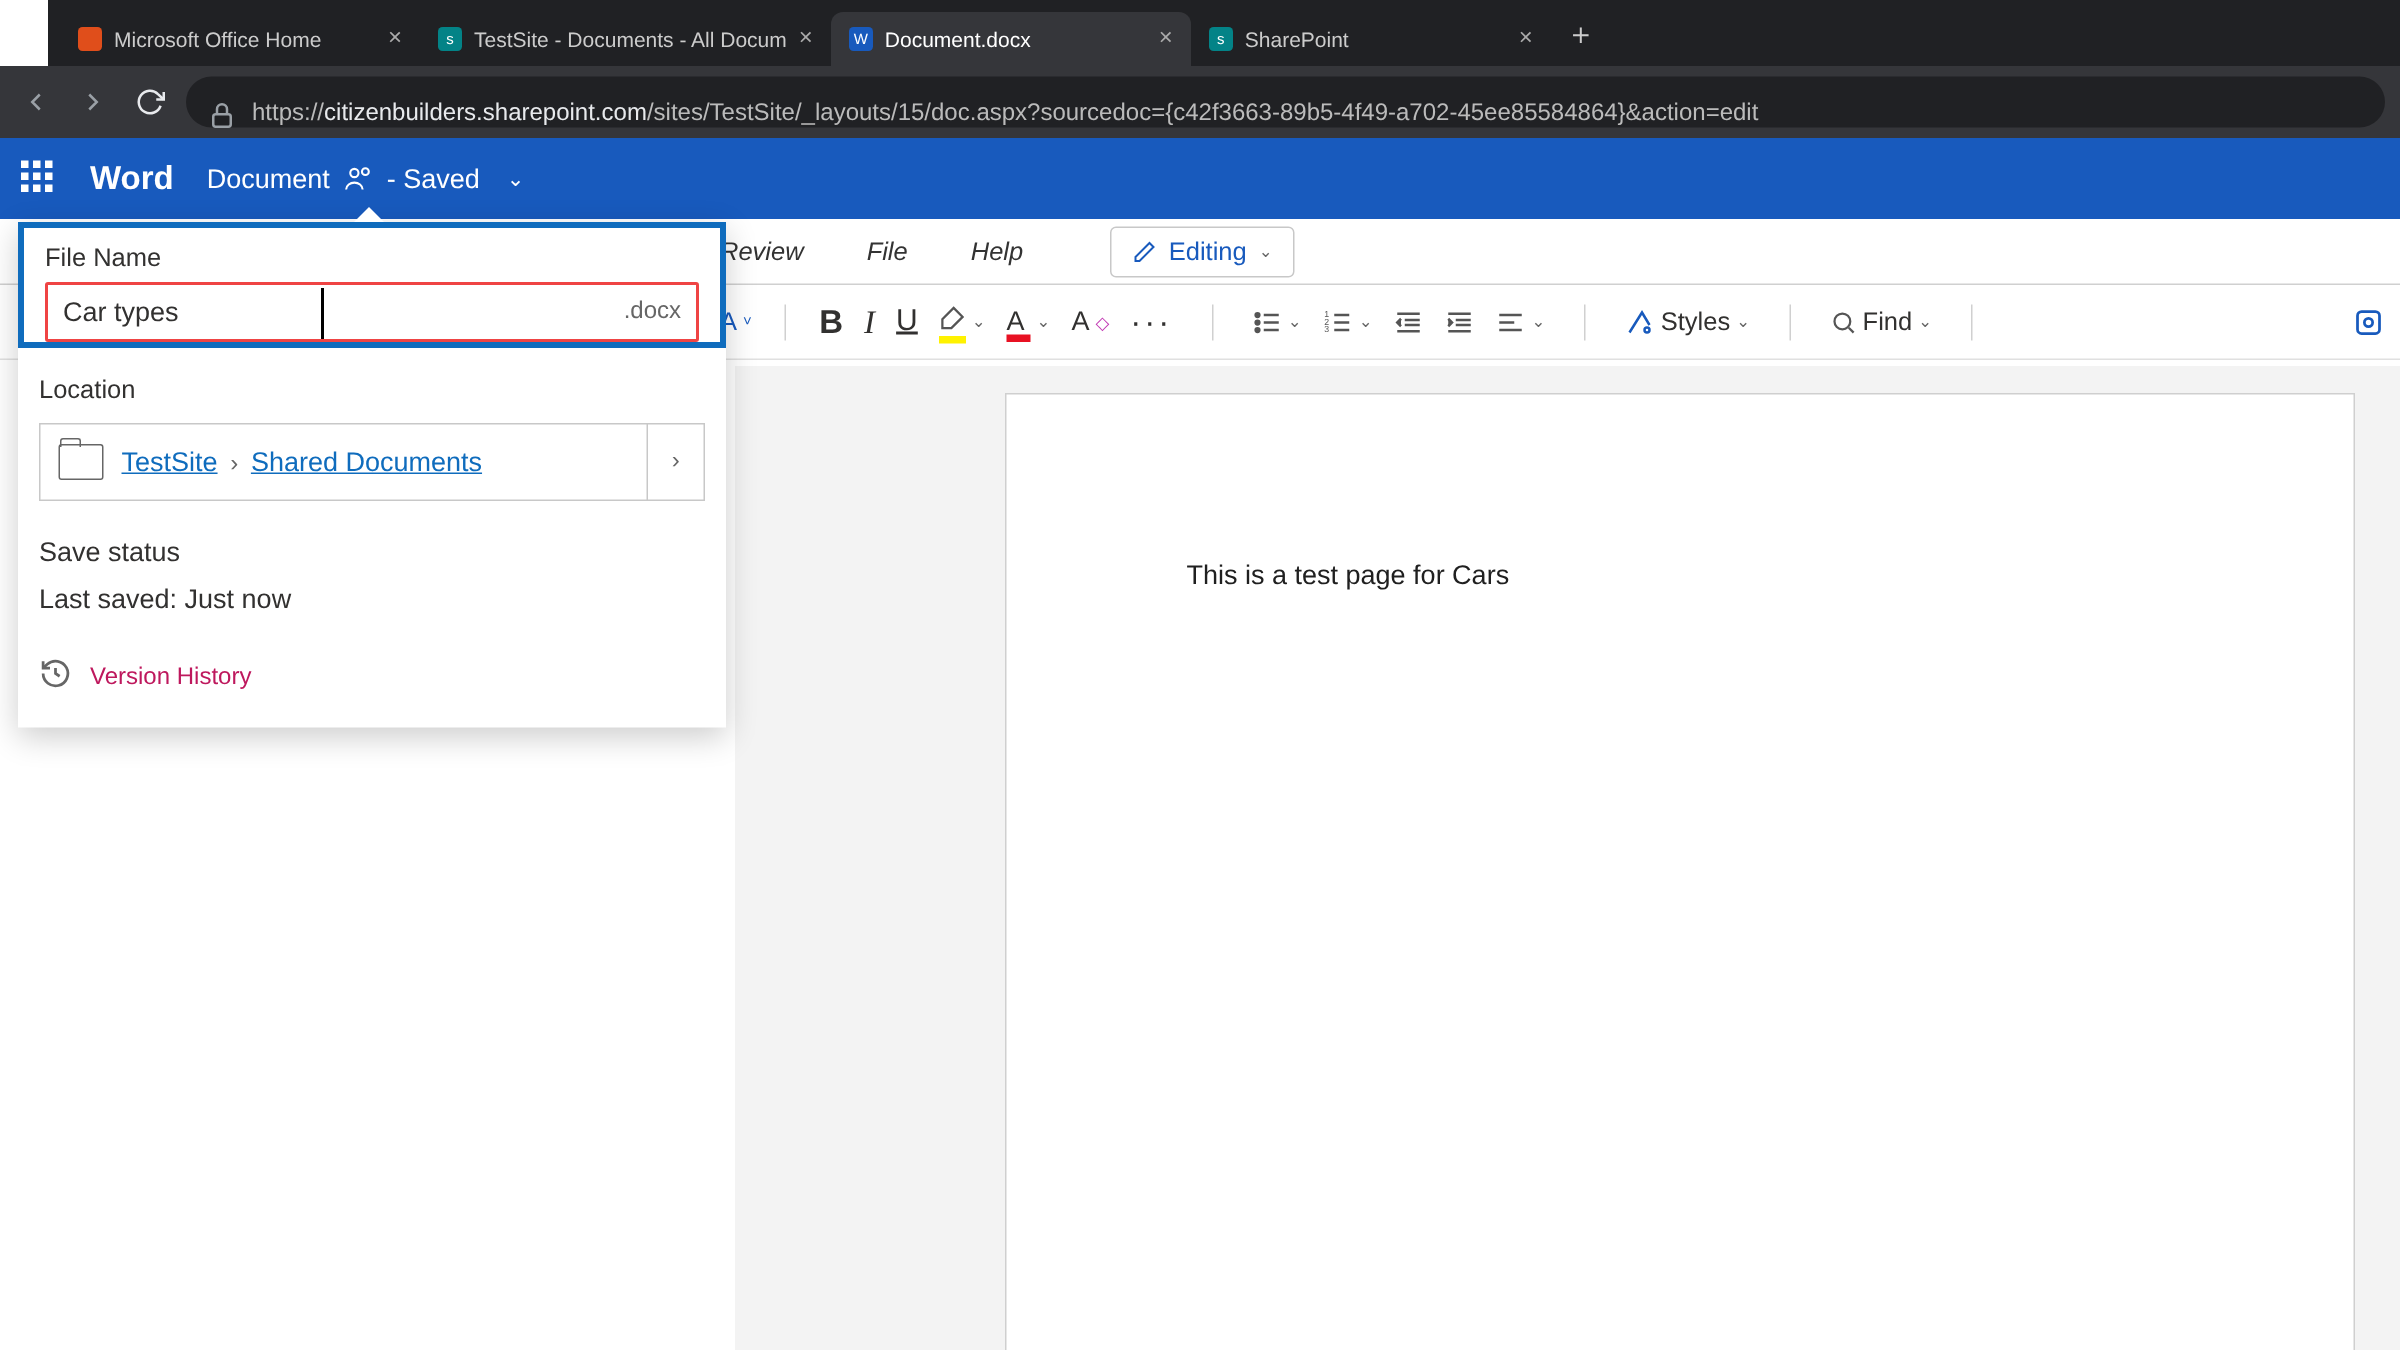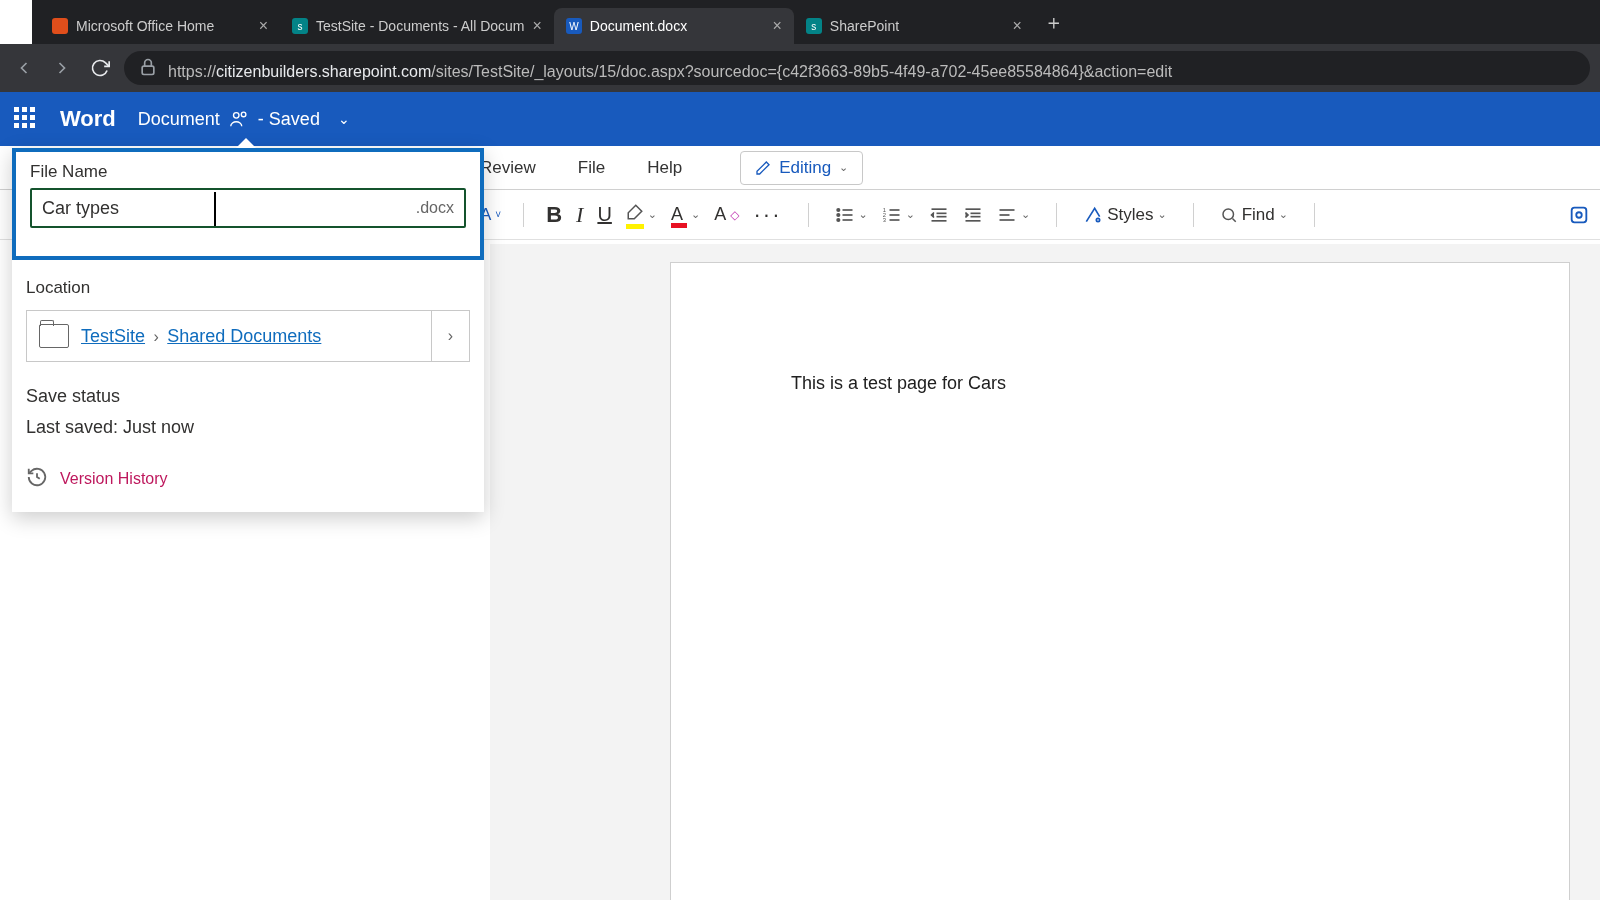--- a/index.html
+++ b/index.html
@@ -10,55 +10,55 @@
 .tab { display: flex; align-items: center; height: 36px; padding: 0 12px; color: #ccc; font-size: 14px; margin-top: 8px; border-radius: 8px 8px 0 0; max-width: 280px; min-width: 240px; position: relative; }
 .tab.active { background: #35363a; color: #fff; }
 .tab .favicon { width: 16px; height: 16px; margin-right: 8px; flex-shrink: 0; border-radius: 3px; }
 .tab .title { white-space: nowrap; overflow: hidden; text-overflow: ellipsis; flex: 1; }
 .tab .close { margin-left: 8px; font-size: 16px; color: #aaa; }
 .newtab { color: #ccc; font-size: 20px; margin-left: 10px; }
 
 .addrbar { background: #35363a; height: 48px; display: flex; align-items: center; padding: 0 10px; gap: 10px; }
 .navbtn { width: 28px; height: 28px; display: flex; align-items: center; justify-content: center; color: #9aa0a6; }
 .navbtn.enabled { color: #e8eaed; }
-.url-box { flex: 1; background: #202124; border-radius: 20px; height: 34px; display: flex; align-items: flex-end; padding: 4px 14px; color: #e8eaed; font-size: 16px; gap: 10px; }
+.url-box { flex: 1; background: #202124; border-radius: 20px; height: 34px; display: flex; align-items: flex-start; padding: 16px 14px; color: #e8eaed; font-size: 16px; gap: 10px; }
 .url-box .lock { color: #9aa0a6; }
 .url-text { color: #bbb; }
 .url-text .host { color: #e8eaed; }
 
 
 .word-hdr { background: #185abd; height: 54px; display: flex; align-items: center; padding: 0 14px; gap: 22px; color: #fff; }
 .waffle { width: 24px; height: 24px; display: grid; grid-template-columns: repeat(3,5px); grid-template-rows: repeat(3,5px); gap: 3px; }
 .waffle span { background: #fff; width: 5px; height: 5px; }
 .word-logo { font-size: 22px; font-weight: 600; }
 .doc-title-bar { display: flex; align-items: center; gap: 8px; font-size: 18px; }
 .share-ico { display:inline-flex; }
 .chev { font-size: 14px; margin-left: 10px; }
 .search-box { margin-left: auto; background: #b5cdf0; width: 620px; height: 36px; border-radius: 4px; display: flex; align-items: center; padding: 0 14px; gap: 14px; color: #185abd; font-size: 16px; }
 
 
 .ribbon-tabs { height: 44px; border-bottom: 1px solid #d0d0d0; display: flex; align-items: center; padding-left: 20px; gap: 34px; font-size: 17px; color: #333; }
-.ribbon-tabs .rtab { padding: 8px 4px; }
+.ribbon-tabs .rtab { padding: 8px 4px; font-style: italic; }
 .editing-btn { border: 1px solid #c8c8c8; border-radius: 4px; padding: 6px 14px; display: flex; align-items: center; gap: 8px; color: #185abd; font-size: 17px; }
 
 
 .toolbar { height: 50px; border-bottom: 1px solid #e0e0e0; display: flex; align-items: center; padding-left: 480px; gap: 18px; font-size: 17px; color: #323130; }
 .toolbar .grp { display: flex; align-items: center; gap: 14px; }
 .toolbar .sep { width: 1px; height: 24px; background: #d0d0d0; margin: 0 8px; }
 .toolbar .btn { display: flex; align-items: center; gap: 4px; }
 .tiny-chev { font-size: 11px; color: #666; }
 
 
 .callout-pointer { position: absolute; top: 138px; left: 236px; width: 0; height: 0; border-left: 10px solid transparent; border-right: 10px solid transparent; border-bottom: 10px solid #fff; z-index: 20; }
 
 
 .popover { position: absolute; top: 148px; left: 12px; width: 472px; background: #fff; box-shadow: 0 6px 20px rgba(0,0,0,.2); padding-bottom: 20px; z-index: 10; }
-.fn-box { border: 4px solid #0f6cbd; margin: 0; padding: 10px 14px 28px 14px; }
+.fn-box { border: 4px solid #0f6cbd; margin: 0; padding: 10px 14px 0 14px; }
 .fn-label { font-size: 17px; color: #323130; margin-bottom: 6px; }
-.fn-input-wrap { border: 2px solid #14532d; border-radius: 2px; height: 40px; display: flex; align-items: center; padding: 0 10px; background: #fff; }
+.fn-input-wrap { border: 2px solid #ef4444; border-radius: 2px; height: 40px; display: flex; align-items: center; padding: 0 10px; background: #fff; }
 .fn-input { border: none; outline: none; font-size: 18px; flex: 1; color: #323130; }
 .fn-ext { color: #666; font-size: 16px; }
 .pop-sec { padding: 18px 14px 0 14px; }
 .pop-lbl { font-size: 17px; color: #323130; margin-bottom: 12px; }
 .loc-row { display: flex; }
 .loc-box { flex: 1; border: 1px solid #c8c8c8; height: 52px; display: flex; align-items: center; padding: 0 12px; gap: 12px; }
 .folder-ico { width: 30px; height: 24px; border: 1px solid #666; border-radius: 2px; position: relative; }
 .folder-ico::before { content:""; position:absolute; top:-5px; left:0; width:12px; height:5px; border:1px solid #666; border-bottom:none; border-radius:2px 2px 0 0;}
 .loc-link { color: #0f6cbd; text-decoration: underline; font-size: 18px; }
 .loc-sep { color: #666; font-size: 16px; margin: 0 4px; }

